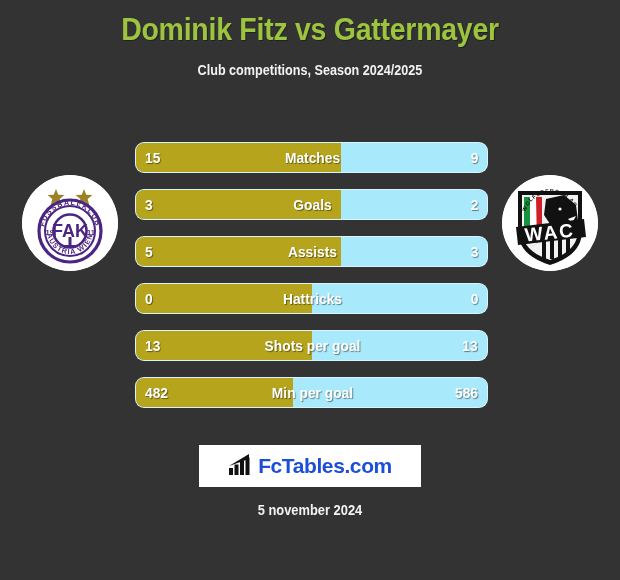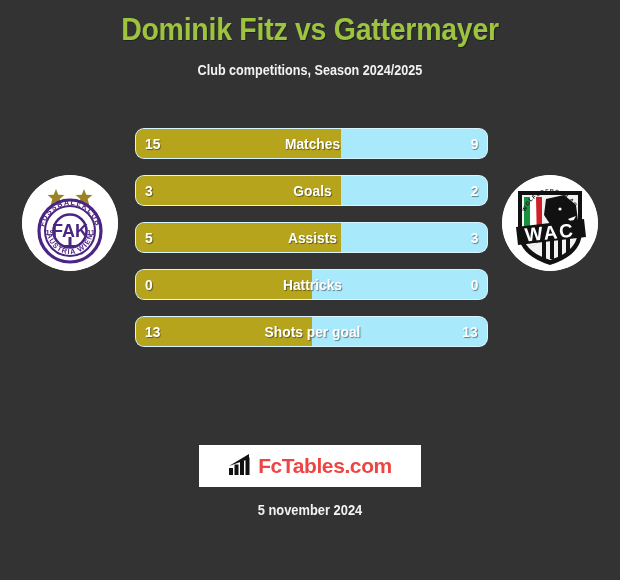--- a/index.html
+++ b/index.html
@@ -120,21 +120,21 @@
     display: flex;
     align-items: center;
     justify-content: center;
   }
   .fct-inner {
     display: flex;
     align-items: center;
     gap: 4px;
   }
   .fct-text {
-    color: #ef4444;
+    color: #1d4ed8;
     font-size: 21px;
     font-weight: bold;
     letter-spacing: -0.4px;
   }
   .date {
     position: absolute;
     top: 502px;
     left: 0;
     width: 620px;
     text-align: center;
@@ -205,21 +205,21 @@
     <text x="48" y="64" fill="#ffffff" font-family="Liberation Sans, sans-serif" font-size="19" font-weight="bold" text-anchor="middle" transform="rotate(-6 48 60)" letter-spacing="2">WAC</text>
     <path id="arcWac" d="M 24 36 A 26 26 0 0 1 72 32" fill="none"></path>
     <text fill="#111111" font-family="Liberation Sans, sans-serif" font-size="5.4" font-weight="bold" letter-spacing="0.8">
       <textPath href="#arcWac" startOffset="50%" text-anchor="middle">WOLFSBERGER AC</textPath>
     </text>
   </svg>
 </div>
 
 <div class="stats">
 
-  <div class="stat-row" style="background: rgb(168, 233, 251);">
+  <div class="stat-row" style="background: rgb(168, 233, 251); margin-top: 14px;">
     <div class="stat-fill" style="width: 58.5%; background: rgb(182, 165, 28);"></div>
     <div class="stat-left">15</div>
     <div class="stat-label">Matches</div>
     <div class="stat-right">9</div>
   </div>
 
   <div class="stat-row" style="background: rgb(168, 233, 251);">
     <div class="stat-fill" style="width: 58.5%; background: rgb(182, 165, 28);"></div>
     <div class="stat-left">3</div>
     <div class="stat-label">Goals</div>
@@ -241,20 +241,26 @@
   </div>
 
 
   <div class="stat-row" style="background: rgb(168, 233, 251);">
     <div class="stat-fill" style="width: 50%; background: rgb(182, 165, 28);"></div>
     <div class="stat-left">13</div>
     <div class="stat-label">Shots per goal</div>
     <div class="stat-right">13</div>
   </div>
 
+  <div class="stat-row" style="background: rgb(168, 233, 251);">
+    <div class="stat-fill" style="width: 44.8%; background: rgb(182, 165, 28);"></div>
+    <div class="stat-left">482</div>
+    <div class="stat-label">Min per goal</div>
+    <div class="stat-right">586</div>
+  </div>
 
 </div>
 
 <div class="fctables">
   <div class="fct-inner">
     <span>
       <svg width="26" height="22" viewBox="0 0 26 22" xmlns="http://www.w3.org/2000/svg">
         <rect x="1" y="15" width="4" height="7" fill="#111111"></rect>
         <rect x="6.5" y="11.5" width="4" height="10.5" fill="#111111"></rect>
         <rect x="12" y="8" width="4" height="14" fill="#111111"></rect>

